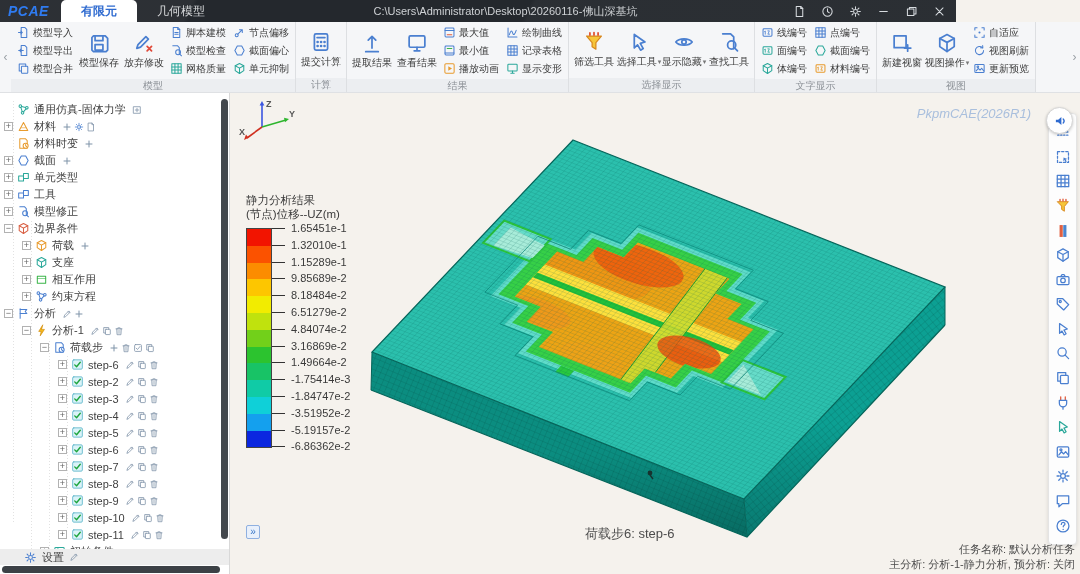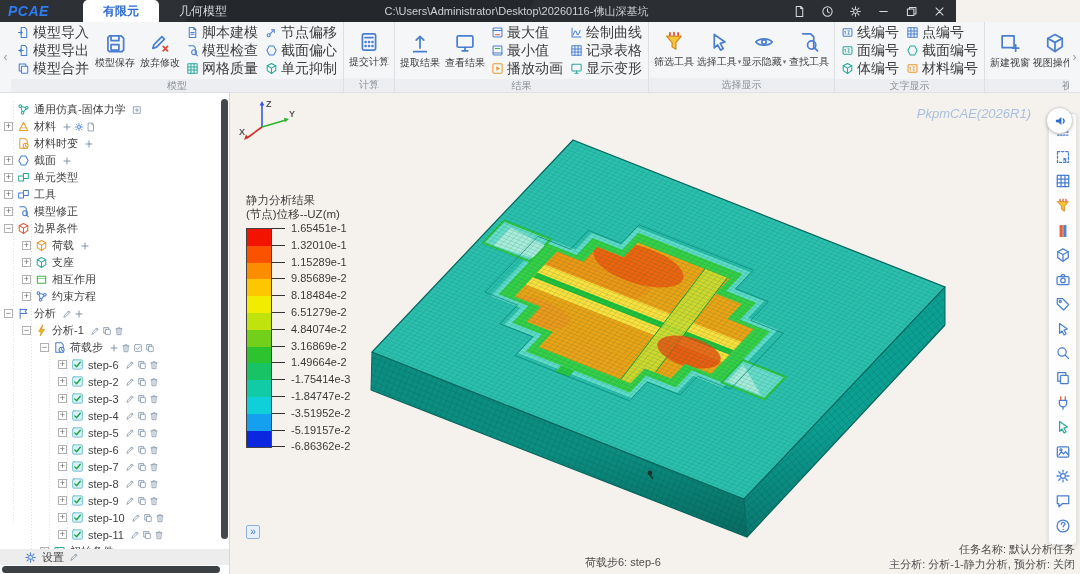--- a/index.html
+++ b/index.html
@@ -4,37 +4,37 @@
 <style>
   *{margin:0;padding:0;box-sizing:border-box;}
   html,body{width:1080px;height:574px;overflow:hidden;font-family:"Liberation Sans",sans-serif;}
   #app{position:relative;width:1080px;height:574px;background:#f5f2ed;}
 
   
   .titlebar{position:absolute;left:0;top:0;width:956px;height:22px;background:#24282d;
     background-image:linear-gradient(115deg,rgba(255,255,255,.04) 20%,transparent 20.5%,transparent 55%,rgba(255,255,255,.03) 55.5%);
     display:flex;align-items:center;color:#d8dade;}
   .logo{font-size:14px;font-weight:bold;font-style:italic;color:#2f7bf0;padding:0 12px 0 8px;letter-spacing:.5px;}
-  .tabs{display:flex;height:22px;align-items:flex-end;margin-left:22px;}
+  .tabs{display:flex;height:22px;align-items:flex-end;}
   .tab{height:22px;display:flex;align-items:center;padding:0 20px;font-size:12px;color:#d6d8da;cursor:default;}
   .tab.active{background:#ffffff;color:#2f6bd0;border-radius:5px 5px 0 0;font-weight:bold;}
   .tb-path{flex:1;text-align:center;font-size:11px;color:#cfd2d5;white-space:nowrap;overflow:hidden;}
   .winbtns{display:flex;align-items:center;gap:2px;padding-right:4px;}
   .wbtn{width:26px;height:20px;display:flex;align-items:center;justify-content:center;color:#d2d6da;}
 
   
   .ribbon{position:absolute;left:0;top:22px;width:1080px;height:71px;background:#f5f6f8;
     border-bottom:1px solid #dfe1e4;display:flex;align-items:stretch;}
   .chev{width:11px;display:flex;align-items:center;justify-content:center;color:#9aa0a6;font-size:12px;}
   #ribbonGroups{display:flex;flex:1;overflow:hidden;}
   .rgroup{display:flex;flex-direction:column;border-right:1px solid #dddfe2;}
   .rgroup-buttons{flex:1;display:flex;align-items:center;padding:2px 4px;gap:3px;}
   .rgroup-label{height:14px;background:#eceef1;font-size:10px;color:#8b9096;text-align:center;line-height:14px;white-space:nowrap;padding:0 4px;}
   .small-col{display:flex;flex-direction:column;justify-content:center;gap:1px;}
-  .sbtn{display:flex;align-items:center;gap:3px;font-size:14px;color:#3c3c3c;height:17px;padding:0 2px;white-space:nowrap;border-radius:2px;}
+  .sbtn{display:flex;align-items:center;gap:3px;font-size:10px;color:#3c3c3c;height:17px;padding:0 2px;white-space:nowrap;border-radius:2px;}
   .bbtn{width:42px;display:flex;flex-direction:column;align-items:center;justify-content:center;font-size:10px;color:#3c3c3c;gap:2px;border-radius:2px;padding:2px 0;}
   .blabel{white-space:nowrap;display:flex;align-items:center;gap:1px;}
   .caret{font-size:7px;color:#777;}
 
   .icn{flex:none;}
   .c-blue{color:#4a7fd0;} .c-teal{color:#2aa89a;} .c-green{color:#3bb54a;}
   .c-red{color:#d95f43;} .c-orange{color:#e89b2d;} .c-gray{color:#7f93a8;} .c-white{color:#d8dce0;}
 
   
   .tree{position:absolute;left:0;top:93px;width:230px;bottom:0;background:#ffffff;border-right:1px solid #d8d8d8;overflow:hidden;}
@@ -67,21 +67,21 @@
 
   
   .rtool{position:absolute;right:0;top:93px;width:35px;bottom:0;background:#f5f2ed;}
   .rt-panel{position:absolute;right:3px;top:20px;width:29px;height:432px;background:#fdfdfd;border:1px solid #e4e4e4;
     border-radius:4px;box-shadow:0 1px 4px rgba(0,0,0,.12);display:flex;flex-direction:column;align-items:center;justify-content:space-around;padding:6px 0;}
   .rt-btn{width:24px;height:22px;display:flex;align-items:center;justify-content:center;border-radius:3px;}
   .circle-btn{position:absolute;left:1046px;top:107px;width:27px;height:27px;background:#fff;border:1px solid #d5d5d5;
     border-radius:50%;box-shadow:0 1px 3px rgba(0,0,0,.2);display:flex;align-items:center;justify-content:center;z-index:6;}
 
   
-  .status-center{position:absolute;left:585px;top:555px;font-size:11px;color:#4c4c4c;}
+  .status-center{position:absolute;left:585px;top:525px;font-size:13px;color:#4c4c4c;}
   .status-right1{position:absolute;right:5px;top:542px;font-size:11px;color:#4c4c4c;text-align:right;z-index:7;}
   .status-right2{position:absolute;right:5px;top:557px;font-size:11px;color:#4c4c4c;text-align:right;z-index:7;}
 </style>
 </head>
 <body>
 
 <div id="app">
 
   <div class="titlebar">
     <div class="logo">PCAE</div>

